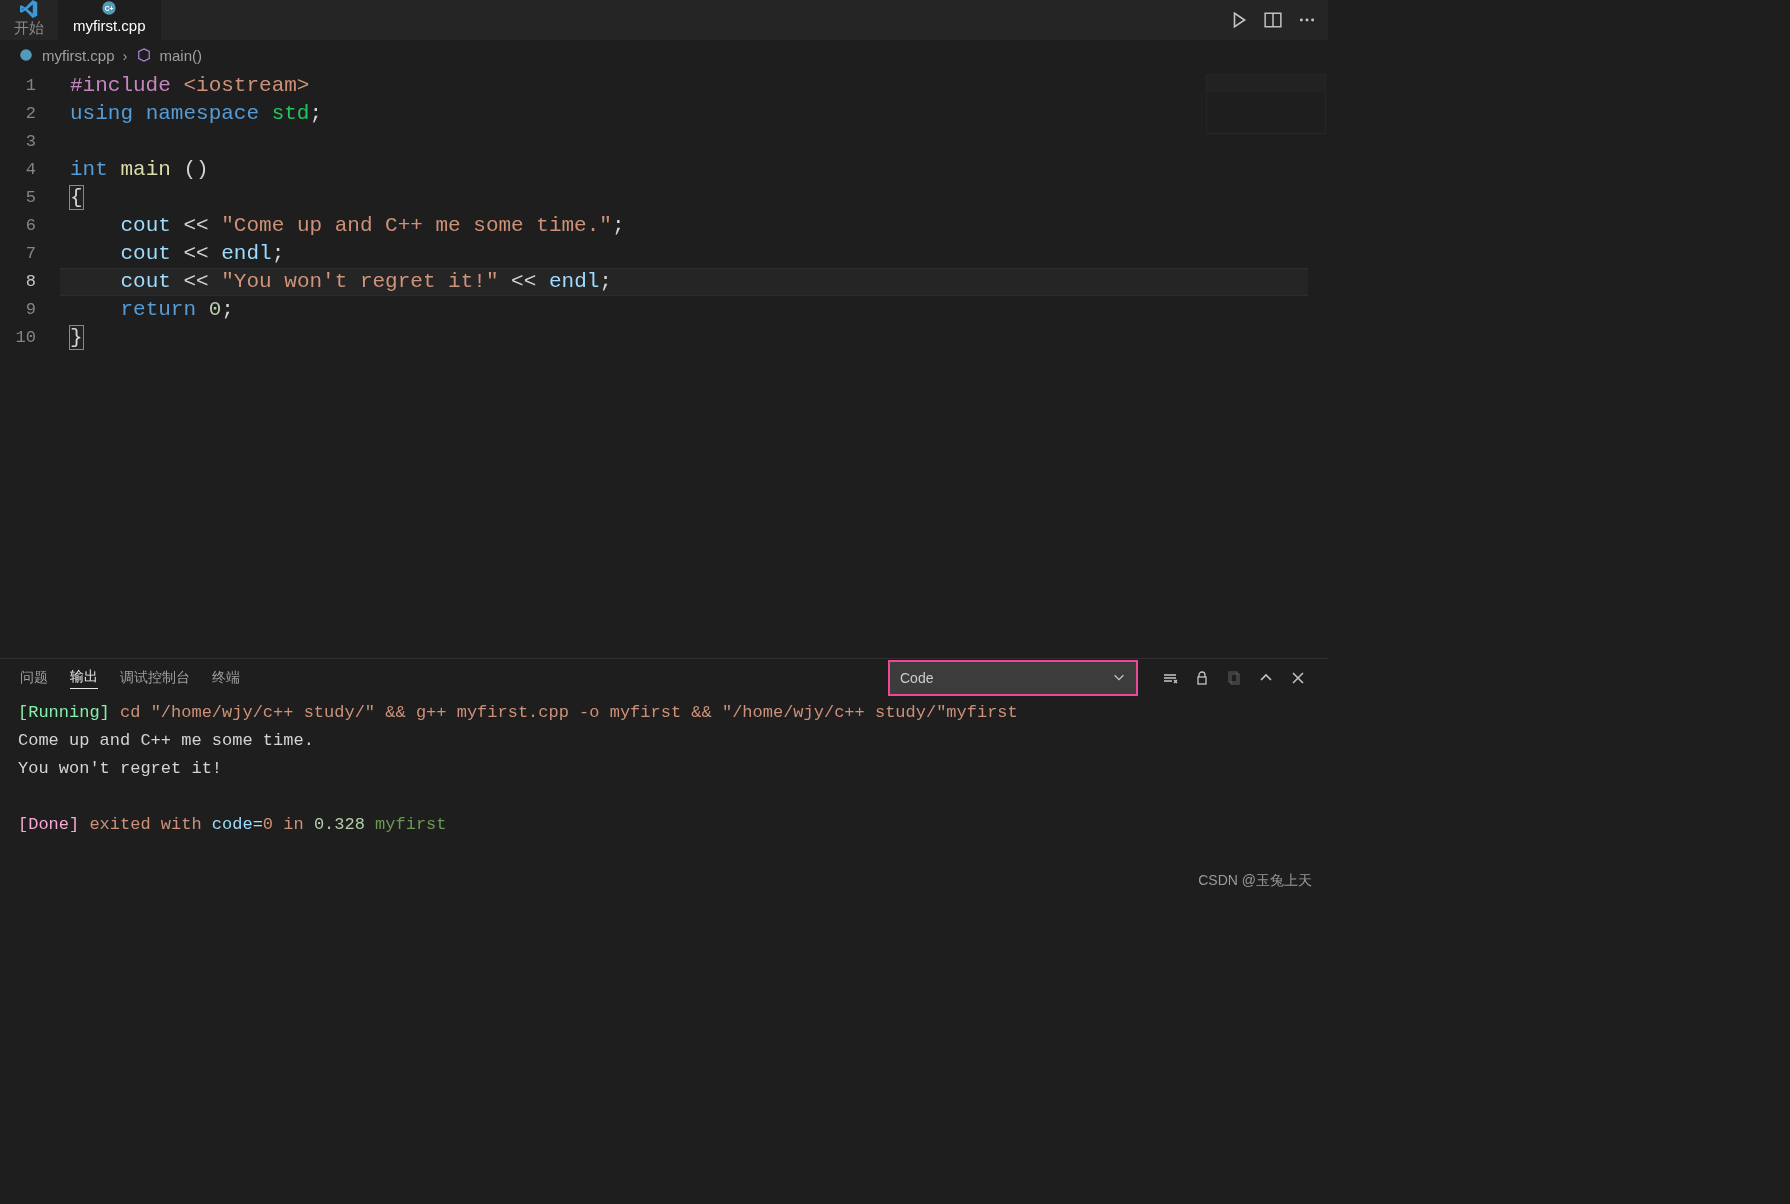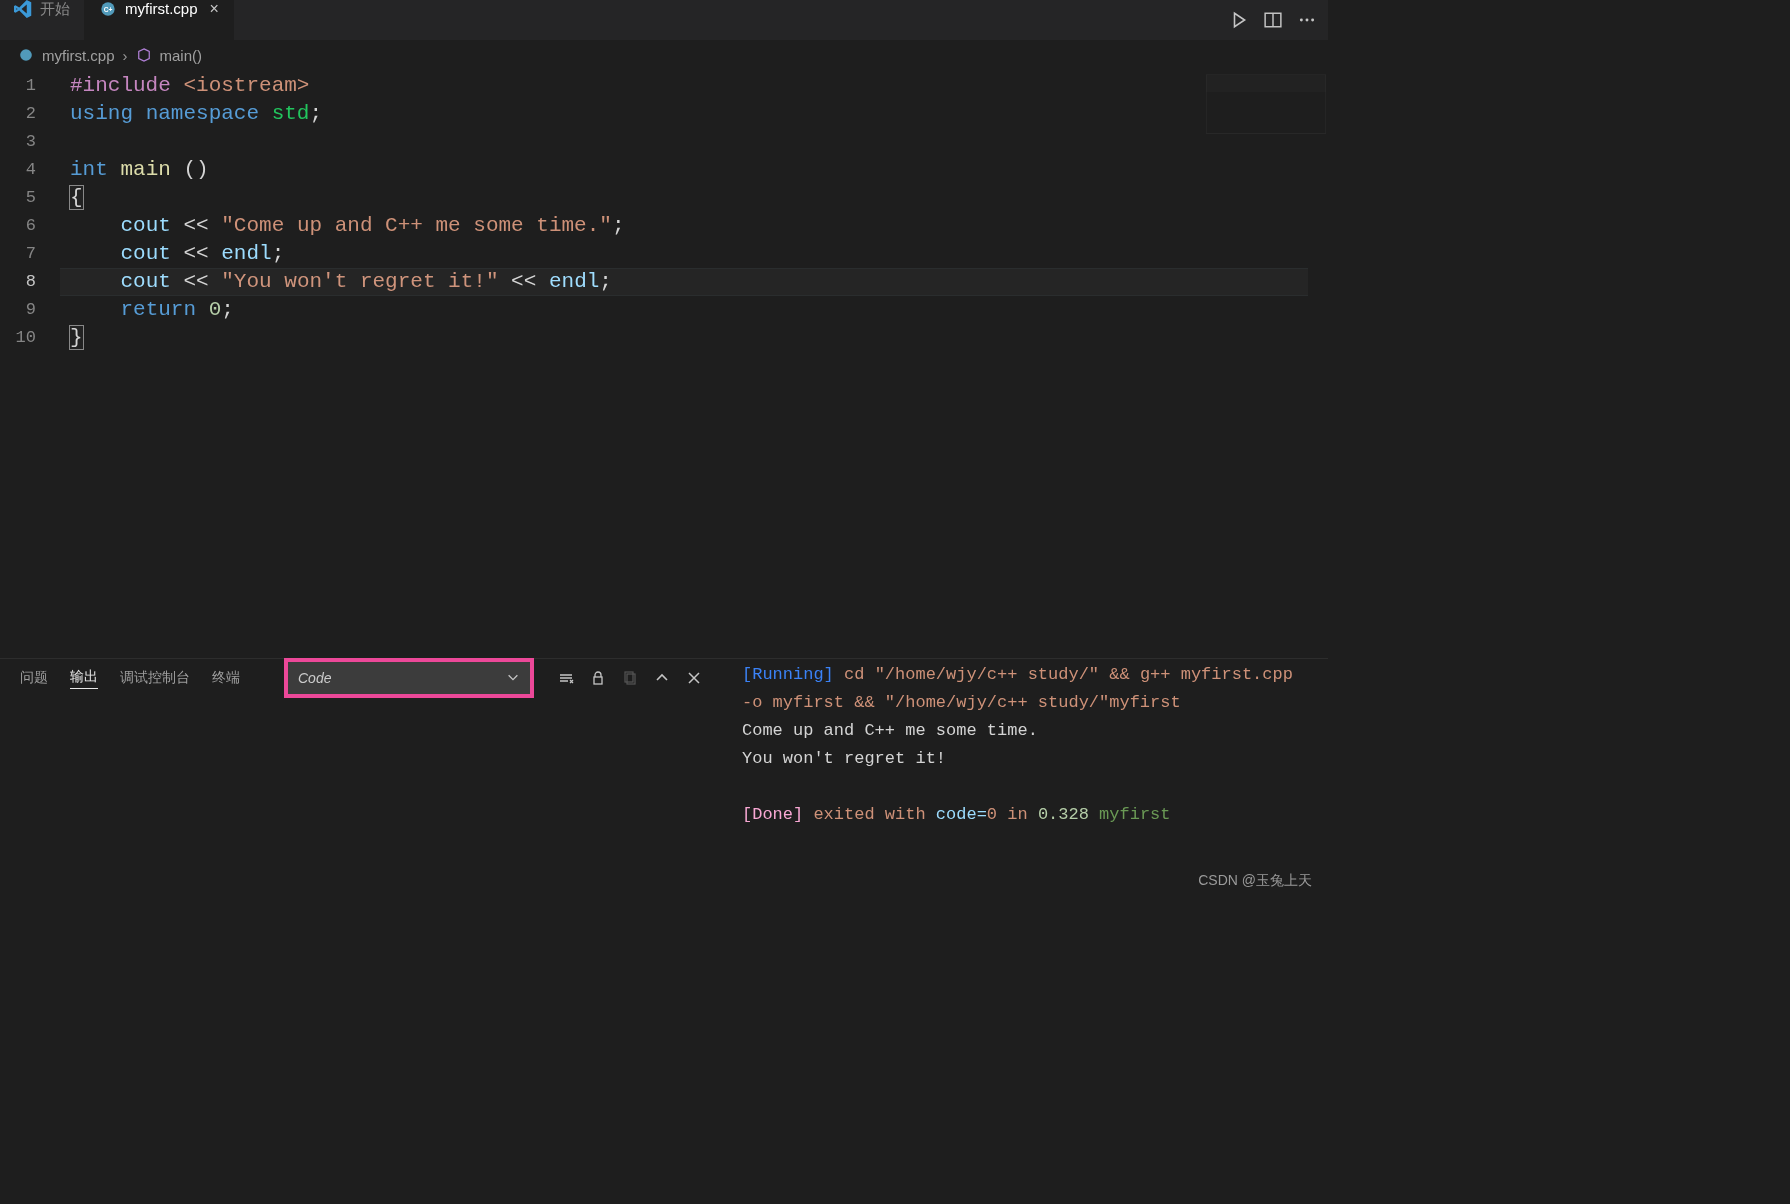--- a/index.html
+++ b/index.html
@@ -17,27 +17,28 @@
 
   
   .tabbar {
     display: flex;
     align-items: stretch;
     height: 40px;
     background: #252526;
   }
   .tab {
     display: flex;
-    align-items: flex-start;
-    gap: 8px;
+    align-items: center;
+    gap: 1px;
     padding: 0 14px;
     font-size: 15px;
     color: #8a8a8a;
     cursor: pointer;
     border-right: 1px solid #1e1e1e;
+    flex-direction: column;
   }
   .tab.active {
     background: #1e1e1e;
     color: #ffffff;
   }
   .tab .icon { width: 18px; height: 18px; display: flex; align-items: center; justify-content: center; }
   .tab .close { color: #c5c5c5; font-size: 16px; margin-left: 4px; }
   .title-actions {
     margin-left: auto;
     display: flex;
@@ -115,21 +116,21 @@
     font-size:3px;
     color:#555;
     overflow:hidden;
   }
 
   
   .panel {
     height: 236px;
     border-top: 1px solid #2d2d2d;
     display:flex;
-    flex-direction:row;
+    flex-direction:column;
     background:#1e1e1e;
   }
   .panel-tabs {
     display:flex;
     align-items:center;
     height:38px;
     gap:22px;
     padding:0 20px;
     color:#9e9e9e;
     font-size:14px;
@@ -140,40 +141,39 @@
     border-bottom:1px solid #e7e7e7;
     padding-bottom:2px;
     text-align:center;
   }
   .panel-tabs .spacer { flex:1; }
   .task-select {
     display:flex; align-items:center; justify-content:space-between;
     width:250px; height:28px;
     padding:16px 10px;
     background:#3c3c3c;
-    border:4px solid #ec4899;
+    border:2px solid #ec4899;
     color:#cccccc;
     font-size:14px;
     cursor:pointer;
-    font-style:italic;
   }
   .panel-actions { display:flex; gap:12px; align-items:center; color:#c5c5c5; }
   .panel-actions .pa { width:20px;height:20px;display:flex;align-items:center;justify-content:center;cursor:pointer; }
   .panel-actions .pa.disabled { color:#555; cursor:default; }
 
   .panel-body {
     flex:1;
     font-family:"Consolas","Courier New",monospace;
     font-size:17px;
     line-height:28px;
     padding: 2px 18px;
     white-space: pre-wrap;
     color:#d4d4d4;
   }
-  .out-tag  { color:#3b82f6;text-align:right; }
+  .out-tag  { color:#86efac;text-align:right; }
   .out-cmd  { color:#ce9178; }
   .out-done { color:#f9a8d4; }
   .out-key  { color:#9cdcfe; }
   .out-val  { color:#ce9178; }
   .out-time { color:#b5cea8; }
   .out-sec  { color:#6a9955; }
 
   .watermark {
     position:absolute;
     right:16px; bottom:4px;

